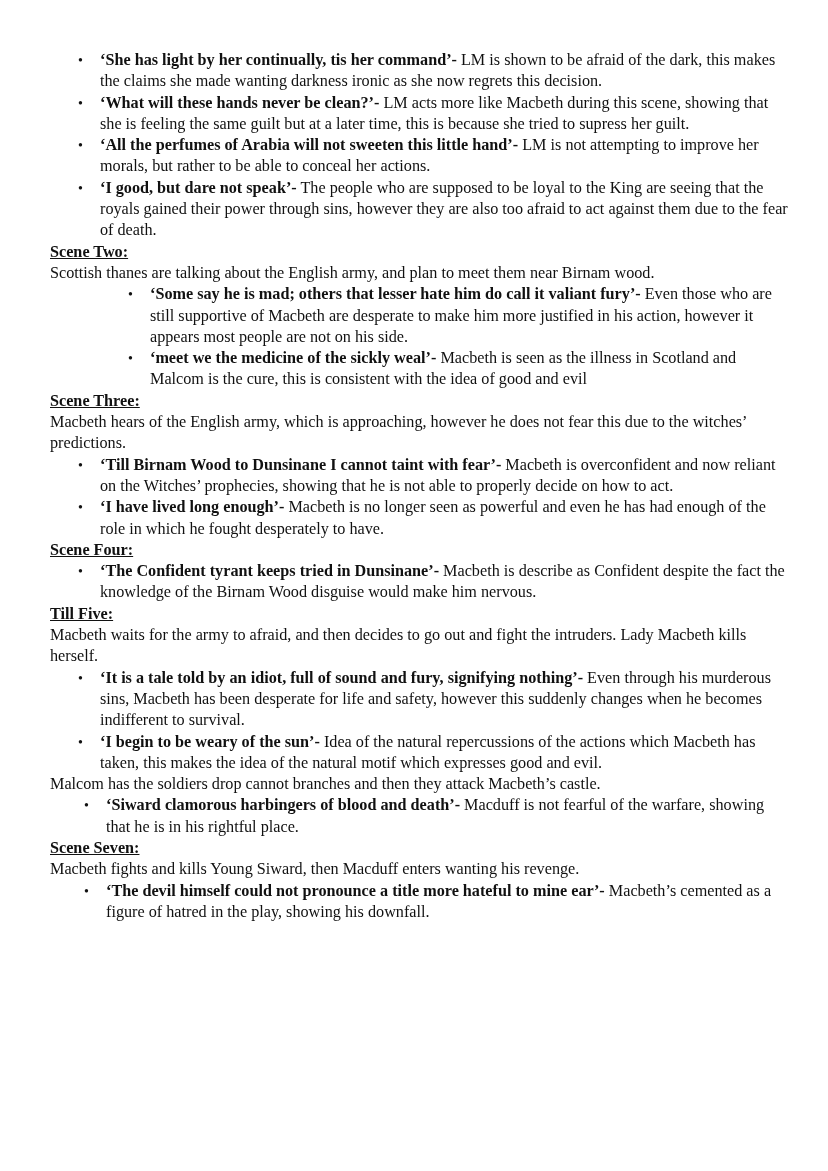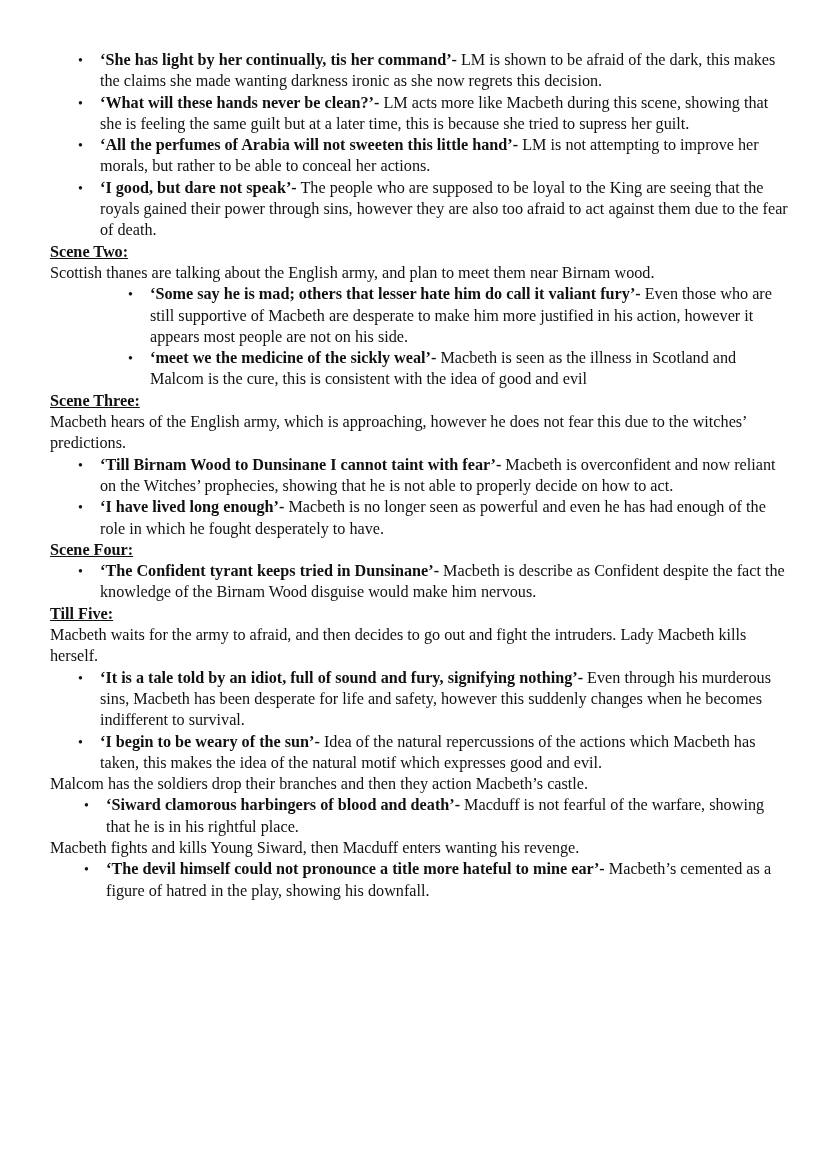--- a/index.html
+++ b/index.html
@@ -61,26 +61,27 @@
   <section>
     <p class="heading">Till Five:</p>
     <p>Macbeth waits for the army to afraid, and then decides to go out and fight the intruders. Lady Macbeth kills herself.</p>
     <ul>
       <li class="l1"><span class="bullet">•</span><span class="quote">‘It is a tale told by an idiot, full of sound and fury, signifying nothing’-</span><span> Even through his murderous sins, Macbeth has been desperate for life and safety, however this suddenly changes when he becomes indifferent to survival.</span></li>
       <li class="l1"><span class="bullet">•</span><span class="quote">‘I begin to be weary of the sun’-</span><span> Idea of the natural repercussions of the actions which Macbeth has taken, this makes the idea of the natural motif which expresses good and evil.</span></li>
     </ul>
   </section>
 
   <section>
-    <p>Malcom has the soldiers drop their branches and then they action Macbeth’s castle.</p>
+    <p>Malcom has the soldiers drop cannot branches and then they attack Macbeth’s castle.</p>
     <ul>
       <li class="l3"><span class="bullet">•</span><span class="quote">‘Siward clamorous harbingers of blood and death’-</span><span> Macduff is not fearful of the warfare, showing that he is in his rightful place.</span></li>
     </ul>
   </section>
 
   <section>
+    <p class="heading">Scene Seven:</p>
     <p>Macbeth fights and kills Young Siward, then Macduff enters wanting his revenge.</p>
     <ul>
       <li class="l3"><span class="bullet">•</span><span class="quote">‘The devil himself could not pronounce a title more hateful to mine ear’-</span><span> Macbeth’s cemented as a figure of hatred in the play, showing his downfall.</span></li>
     </ul>
   </section>
 
 </div>
 
 </body></html>

